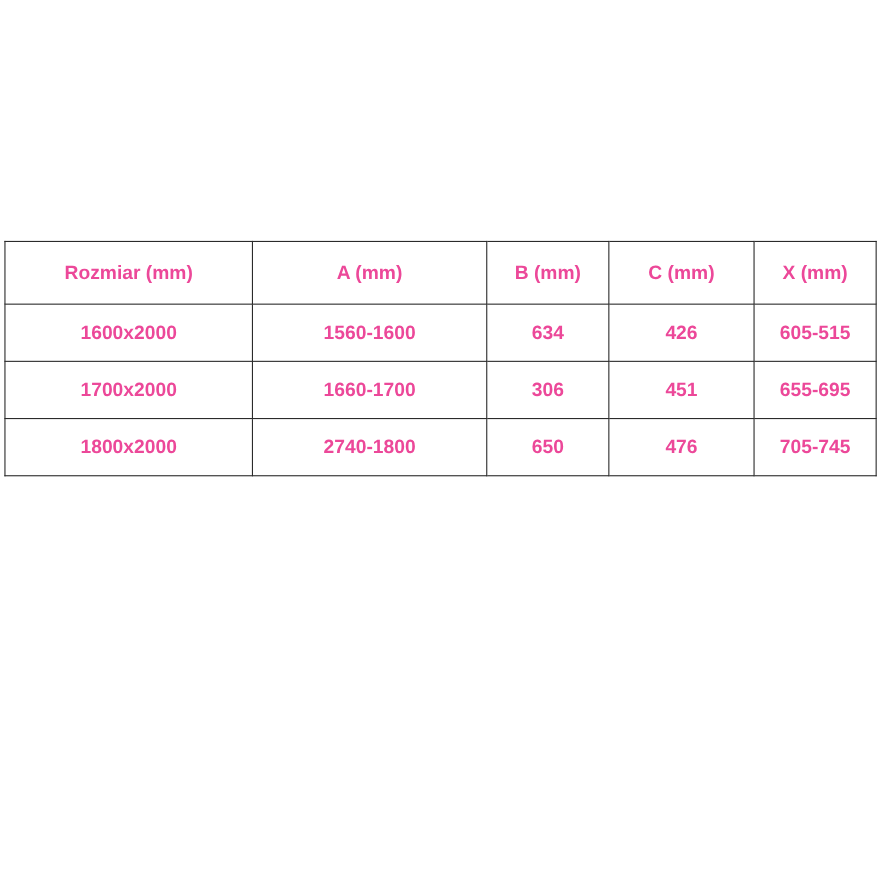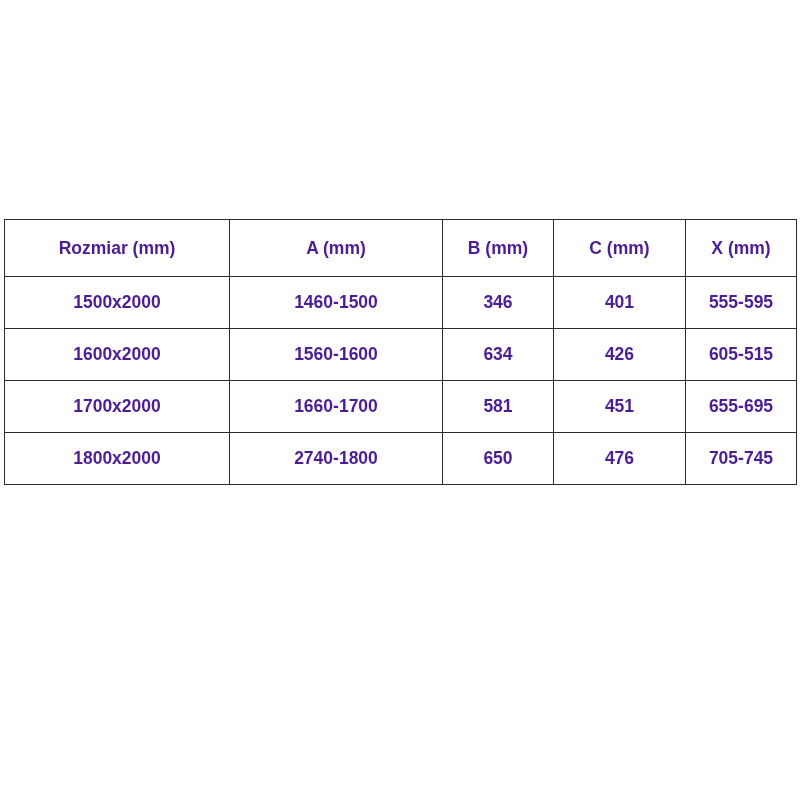--- a/index.html
+++ b/index.html
@@ -30,21 +30,21 @@
     border-collapse: collapse;
     width: 792px;
     table-layout: fixed;
   }
   table.spec td {
     border: 1px solid #2b2b2b;
     text-align: center;
     vertical-align: middle;
     font-weight: bold;
     font-size: 17.5px;
-    color: #4c1d95;
+    color: #ec4899;
     height: 51px;
     padding: 0 4px;
     white-space: nowrap;
   }
   table.spec tr.header-row td {
     height: 56px;
     font-size: 17.5px;
   }
   
   col.c0 { width: 225px; }
@@ -68,37 +68,30 @@
       </colgroup>
       <tbody>
         <tr class="header-row">
           <td>Rozmiar (mm)</td>
           <td>A (mm)</td>
           <td>B (mm)</td>
           <td>C (mm)</td>
           <td>X (mm)</td>
         </tr>
         <tr>
-          <td>1500x2000</td>
-          <td>1460-1500</td>
-          <td>346</td>
-          <td>401</td>
-          <td>555-595</td>
-        </tr>
-        <tr>
           <td>1600x2000</td>
           <td>1560-1600</td>
           <td>634</td>
           <td>426</td>
           <td>605-515</td>
         </tr>
         <tr>
           <td>1700x2000</td>
           <td>1660-1700</td>
-          <td>581</td>
+          <td>306</td>
           <td>451</td>
           <td>655-695</td>
         </tr>
         <tr>
           <td>1800x2000</td>
           <td>2740-1800</td>
           <td>650</td>
           <td>476</td>
           <td>705-745</td>
         </tr>

